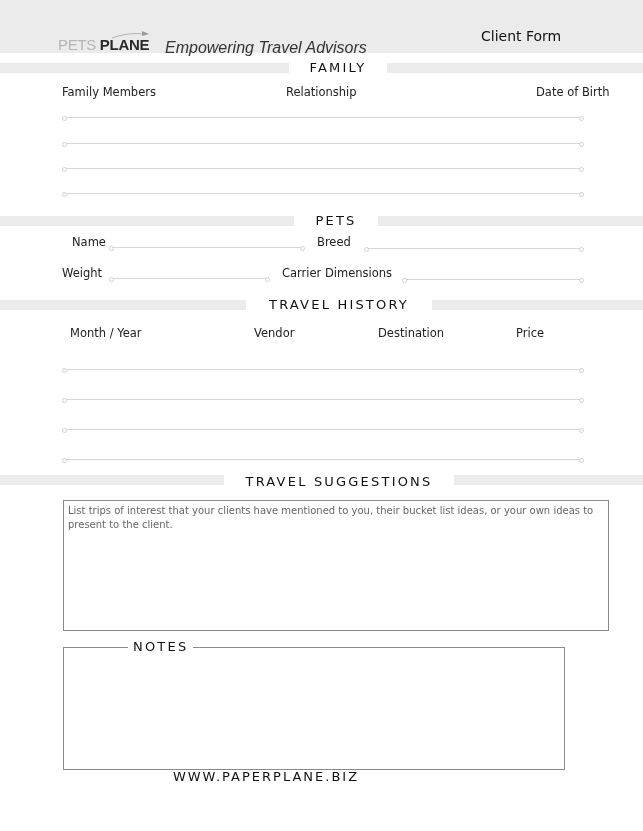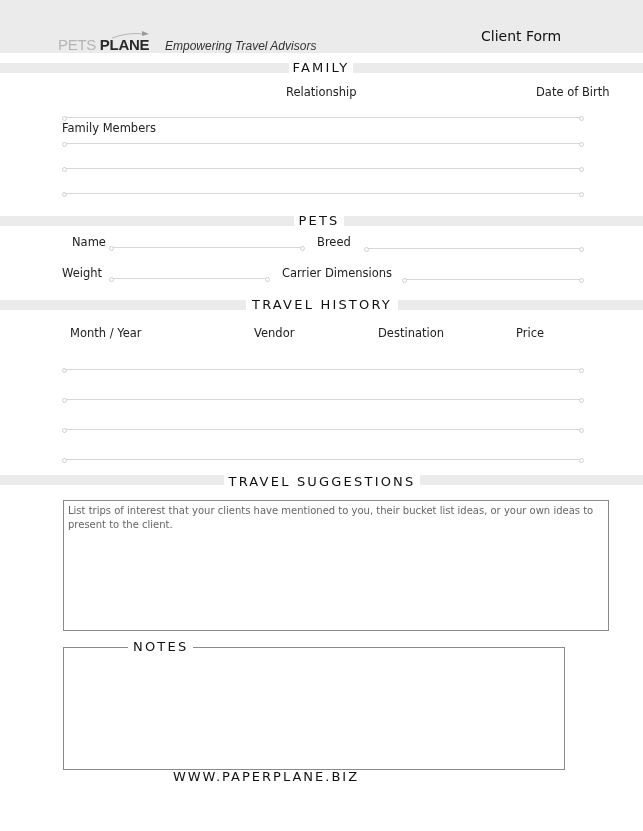--- a/index.html
+++ b/index.html
@@ -6,25 +6,25 @@
   body {
     width: 643px; height: 831px; background: #ffffff; position: relative; overflow: hidden;
     font-family: "DejaVu Sans", sans-serif; color: #222;
   }
   .abs { position: absolute; }
   .header-band { left: 0; top: 0; width: 643px; height: 53px; background: #ebebeb; }
   .logo { left: 58px; top: 36px; font-family: "Liberation Sans", sans-serif; font-size: 15px; font-weight: bold; letter-spacing: -0.3px; white-space: nowrap; }
   .logo .paper { color: #b5b5b5; font-weight: normal; }
   .logo .plane { color: #2a2a2a; }
   .logo-plane-icon { left: 110px; top: 31px; width: 40px; height: 8px; }
-  .tagline { left: 165px; top: 39px; font-family: "Liberation Sans", sans-serif; font-style: italic; font-size: 12px; color: #333; white-space: nowrap; }
+  .tagline { left: 165px; top: 39px; font-family: "Liberation Sans", sans-serif; font-style: italic; font-size: 16px; color: #333; white-space: nowrap; }
   .title { left: 481px; top: 28px; font-family: "DejaVu Sans", sans-serif; font-size: 14px; color: #111; white-space: nowrap; }
 
   .section-bar { left: 0; width: 643px; height: 10px; background: #ebebeb; }
-  .section-title { background: #ffffff; font-family: "DejaVu Sans", sans-serif; font-size: 13px; letter-spacing: 2.2px; color: #111; text-align: center; line-height: 16px; padding: 0 2px; white-space: nowrap; }
+  .section-title { background: #ffffff; font-family: "DejaVu Sans", sans-serif; font-size: 13px; letter-spacing: 2.2px; color: #111; text-align: center; line-height: 16px; padding: 0 19px; white-space: nowrap; }
 
   .lbl { font-family: "DejaVu Sans", sans-serif; font-size: 11.5px; color: #222; white-space: nowrap; }
 
   .line { height: 1px; background: #d8d8d8; }
   .line::before, .line::after { content: ""; position: absolute; top: -1px; width: 3px; height: 3px; border: 1px solid #d0d0d0; border-radius: 50%; background: #fff; }
   .line::before { left: -2px; }
   .line::after { right: -2px; }
 
   .box { border: 1.3px solid #8a8a8a; background: #fff; box-sizing: border-box; }
   .box-hint { font-family: "DejaVu Sans", sans-serif; font-size: 10px; color: #666; line-height: 14px; }
@@ -43,21 +43,21 @@
 <div class="abs logo">
   <span class="paper">PETS</span>
   <span class="plane">PLANE</span>
 </div>
 <div class="abs tagline">Empowering Travel Advisors</div>
 <div class="abs title">Client Form</div>
 
 <div class="abs section-bar" style="top:63px;"></div>
 <div class="abs section-title" style="left:289px; top:60px; width:60px;">FAMILY</div>
 
-<div class="abs lbl" style="left:62px; top:85px;margin-top:36px;">Family Members</div>
+<div class="abs lbl" style="left:62px; top:85px;">Family Members</div>
 <div class="abs lbl" style="left:286px; top:85px;">Relationship</div>
 <div class="abs lbl" style="left:536px; top:85px;">Date of Birth</div>
 
 <div class="abs line" style="left:64px; top:117px; width:518px;"></div>
 <div class="abs line" style="left:64px; top:143px; width:518px;"></div>
 <div class="abs line" style="left:64px; top:168px; width:518px;"></div>
 <div class="abs line" style="left:64px; top:193px; width:518px;"></div>
 
 <div class="abs section-bar" style="top:216px;"></div>
 <div class="abs section-title" style="left:294px; top:213px; width:46px;">PETS</div>

